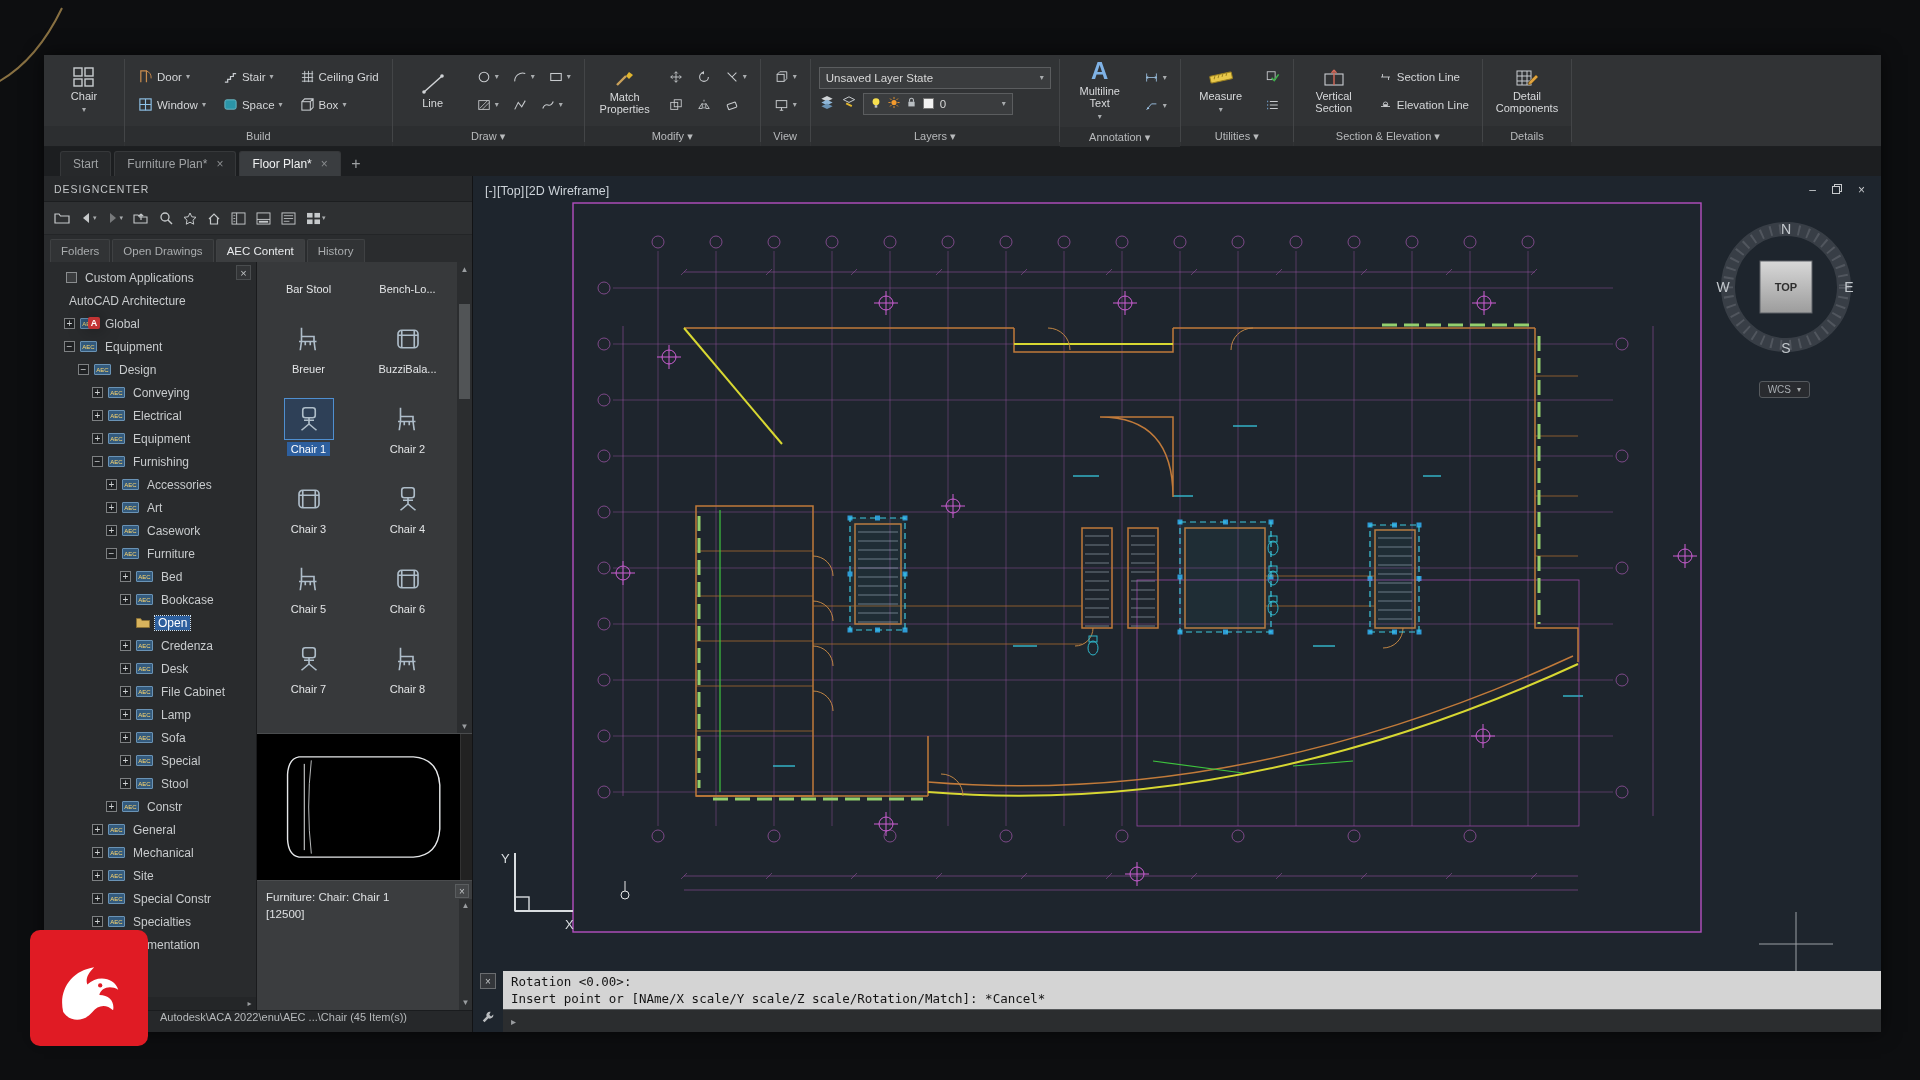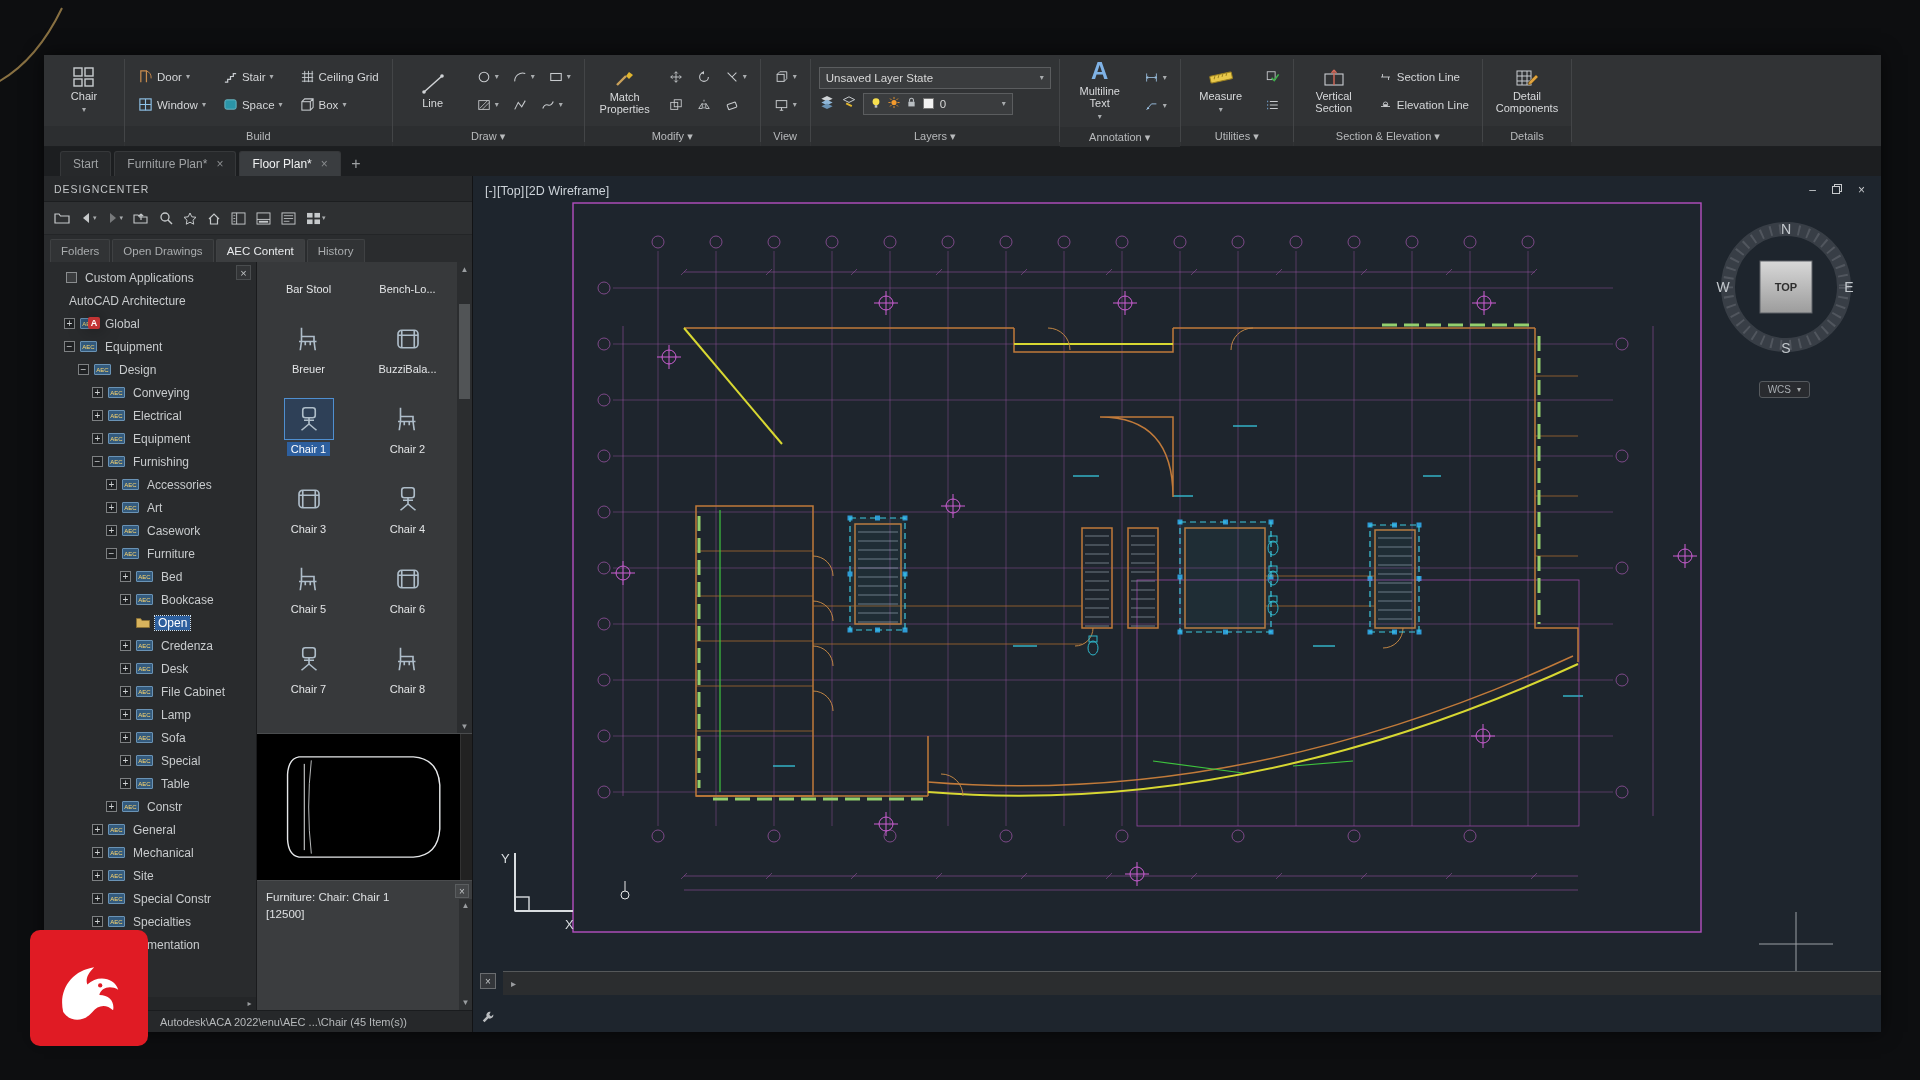--- a/index.html
+++ b/index.html
@@ -90,21 +90,21 @@
   .preview{height:147px;background:#000;border-top:1px solid #4a4c4e;display:flex;align-items:center;
            justify-content:center;position:relative}
   .pscroll{position:absolute;right:0;top:0;bottom:0;width:12px;background:#222;border-left:1px solid #333}
   .desc{height:130px;background:#3b3d3f;border-top:1px solid #4a4c4e;padding:8px 5px 8px 9px;
         font-size:11.5px;color:#dee0e2;line-height:1.5;position:relative}
   .dclose{position:absolute;top:3px;right:3px;width:14px;height:14px;display:flex;align-items:center;
           justify-content:center;color:#c0c3c5;font-size:10px;border:1px solid #5a5d5f;background:#454749}
   .dscroll{position:absolute;right:0;top:18px;bottom:0;width:13px;background:#2e3032;display:flex;
            flex-direction:column;align-items:center}
   .dcstatus{height:22px;background:#26282a;border-top:1px solid #1a1c1e;font-size:11px;color:#b6b9bb;
-            display:flex;align-items:center;padding-left:116px;white-space:nowrap}
+            display:flex;align-items:flex-start;padding-left:116px;white-space:nowrap}
 
   
   .canvas{flex:1;position:relative;background:#1e252d;overflow:hidden}
   #fp{position:absolute;inset:0;width:100%;height:100%}
   #fp .grid{stroke:#93519c;stroke-width:.6;fill:none;opacity:.8}
   #fp .gbub{stroke:#a157ab;stroke-width:.8;fill:none;opacity:.9}
   #fp .mgframe{stroke:#b44fc0;stroke-width:1.4;fill:none}
   #fp .mgframe2{stroke:#b44fc0;stroke-width:.8;fill:none;opacity:.8}
   #fp .dim{stroke:#a557ae;stroke-width:.6;opacity:.85;fill:none}
   #fp .wall{stroke:#c07a3a;stroke-width:1.5;fill:none}
@@ -825,21 +825,21 @@
               <span class="tlabel">Sofa</span>
             </div>
             <div class="trow " style="padding-left:76px">
     <span class="tgl">+</span>
     <span class="tico aec">AEC</span>
               <span class="tlabel">Special</span>
             </div>
             <div class="trow " style="padding-left:76px">
     <span class="tgl">+</span>
     <span class="tico aec">AEC</span>
-              <span class="tlabel">Table</span>
+              <span class="tlabel">Stool</span>
             </div>
             <div class="trow " style="padding-left:62px">
     <span class="tgl">+</span>
     <span class="tico aec">AEC</span>
               <span class="tlabel">Constr</span>
             </div>
             <div class="trow " style="padding-left:48px">
     <span class="tgl">+</span>
     <span class="tico aec">AEC</span>
               <span class="tlabel">General</span>
@@ -1347,20 +1347,24 @@
       </svg>
 
       <div class="cmdpanel">
         <div class="cmdstrip">
           <div class="cmdx">×</div>
           <span><svg width="14" height="14" viewBox="0 0 16 16">
                 <path d="M11,2 a4,4 0 0 0 -4.5,5.5 L2,12 l2,2 4.5,-4.5 A4,4 0 0 0 14,5 l-2.5,2.5 -2,-2 z" fill="#b9bcbf"></path>
               </svg></span>
         </div>
         <div class="cmdmain">
+          <div class="cmdhist" id="cmd-hist">
+              <div>Rotation &lt;0.00&gt;:</div>
+              <div>Insert point or [NAme/X scale/Y scale/Z scale/Rotation/Match]: *Cancel*</div>
+            </div>
           <div class="cmdinput">
             <span class="cmdchev">▸</span>
           </div>
         </div>
       </div>
     </div>
   </div>
 </div>
 
 <div class="logo">

